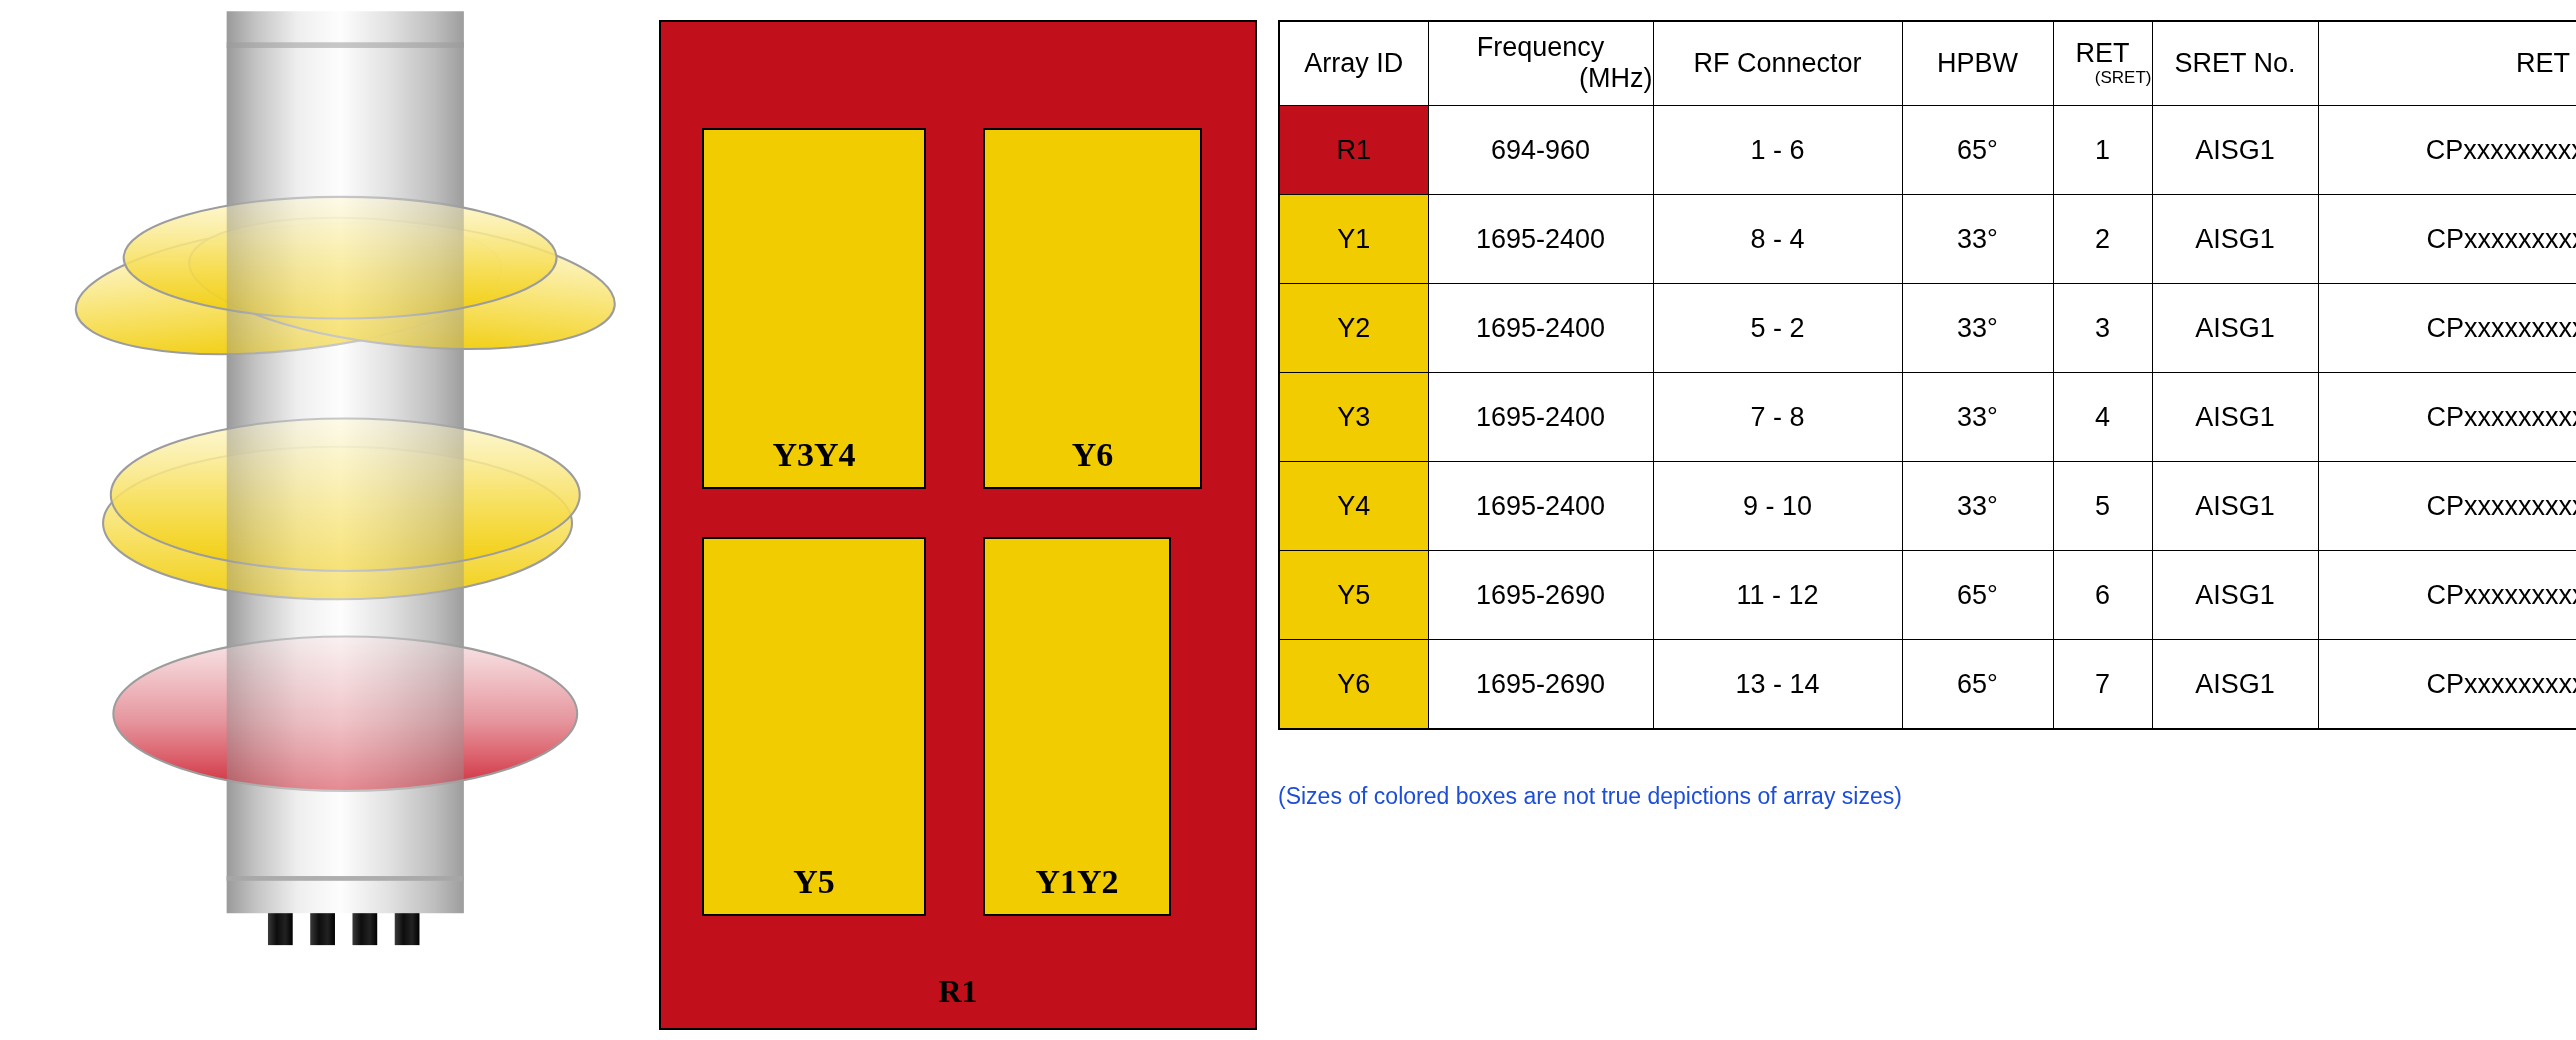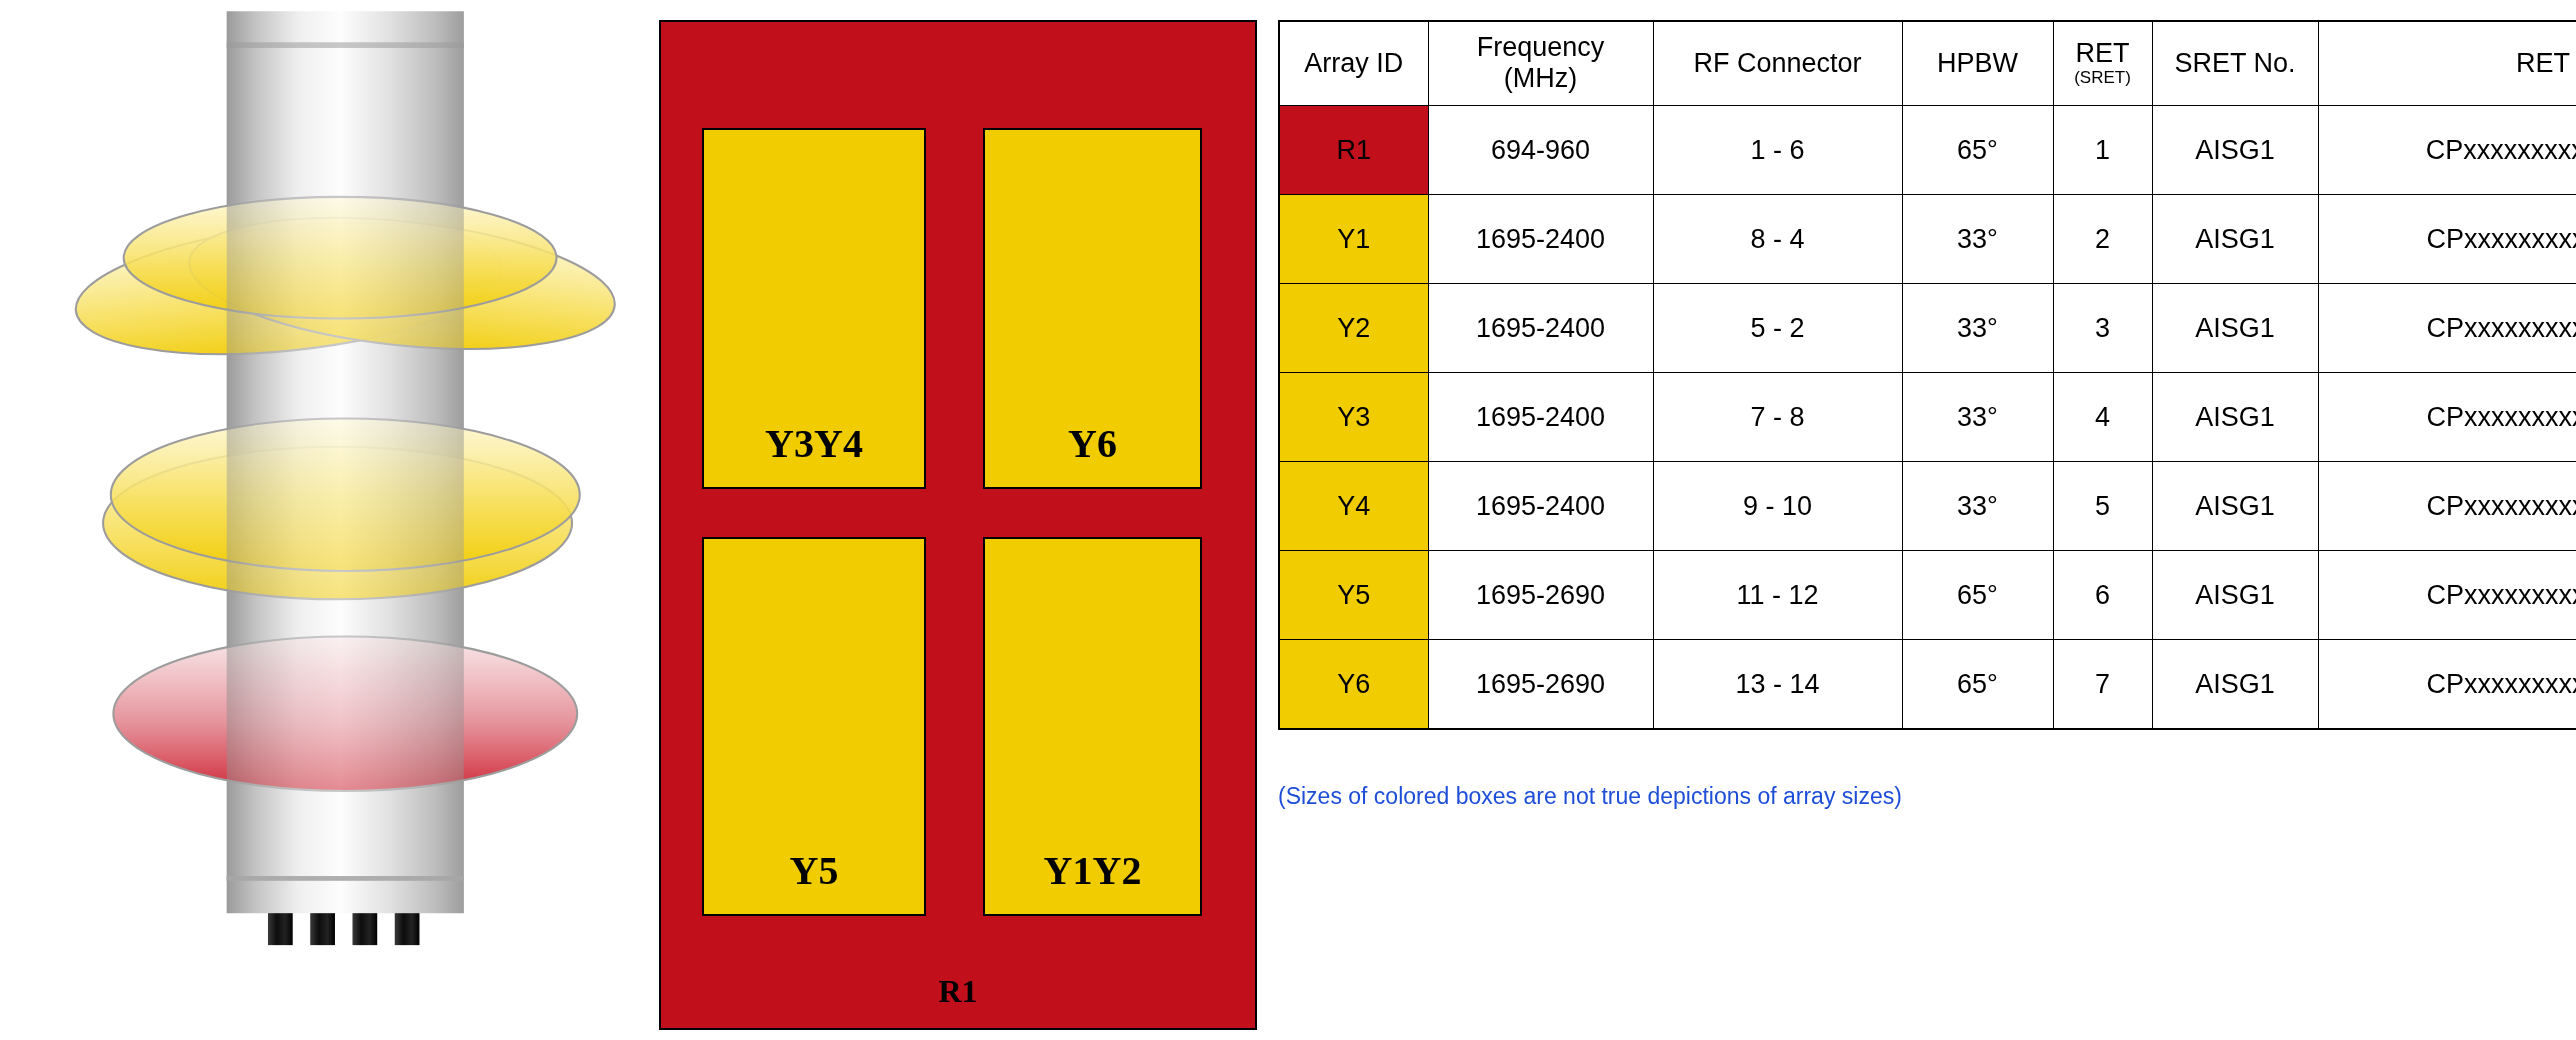--- a/index.html
+++ b/index.html
@@ -15,27 +15,27 @@
   
   #array-panel{
     position:absolute;left:659px;top:20px;width:598px;height:1010px;
     background:#C1101C;border:2.6px solid #000000;box-sizing:border-box;
   }
   .array-box{
     position:absolute;background:#F0CC00;border:2.1px solid #000000;
     box-sizing:border-box;display:flex;align-items:flex-end;justify-content:center;
   }
   .array-box-label{
-    font-family:"Liberation Serif", serif;font-weight:bold;font-size:40px;
-    color:#000000;padding-bottom:23px;line-height:1;letter-spacing:0px;
+    font-family:"Liberation Serif", serif;font-weight:bold;font-size:34px;
+    color:#000000;padding-bottom:15px;line-height:1;letter-spacing:0px;
   }
   #array-box-y3y4{left:41px;top:106px;width:224px;height:361px;}
   #array-box-y6  {left:322px;top:106px;width:219px;height:361px;}
   #array-box-y5  {left:41px;top:515px;width:224px;height:379px;}
-  #array-box-y1y2{left:322px;top:515px;width:219px;height:379px;}
+  #array-box-y1y2{left:322px;top:515px;width:188px;height:379px;}
   #array-panel-label{
     position:absolute;left:0;right:0;bottom:18.5px;text-align:center;
     font-family:"Liberation Serif", serif;font-weight:bold;font-size:32px;color:#000000;
   }
 
   
   #spec-table-wrap{position:absolute;left:1278px;top:20px;width:1544px;}
   table#spec-table{
     border-collapse:collapse;table-layout:fixed;width:1544px;
     border:2.6px solid #000;
@@ -46,21 +46,21 @@
   }
   #spec-table thead th{height:83px;line-height:1.04;font-weight:normal;}
   #spec-table tbody td{height:88px;}
   .c-array{width:149px;}
   .c-freq {width:225px;}
   .c-conn {width:249px;}
   .c-hpbw {width:151px;}
   .c-ret  {width:99px;}
   .c-aisg {width:166px;}
   .c-uid  {width:504px;}
-  .sret-sub{display:block;font-size:17px;line-height:1.15;margin-top:1px;}
+  .sret-sub{display:block;font-size:17px;line-height:1.15;margin-top:1px;text-align:right;}
   td.cell-red{background:#C1101C;}
   td.cell-yellow{background:#F0CC00;margin-left:12px;}
   #table-footnote{
     position:absolute;left:1278px;top:783px;
     font-size:23px;color:#1d4ed8;white-space:nowrap;
   }
 </style>
 </head>
 <body>
 

